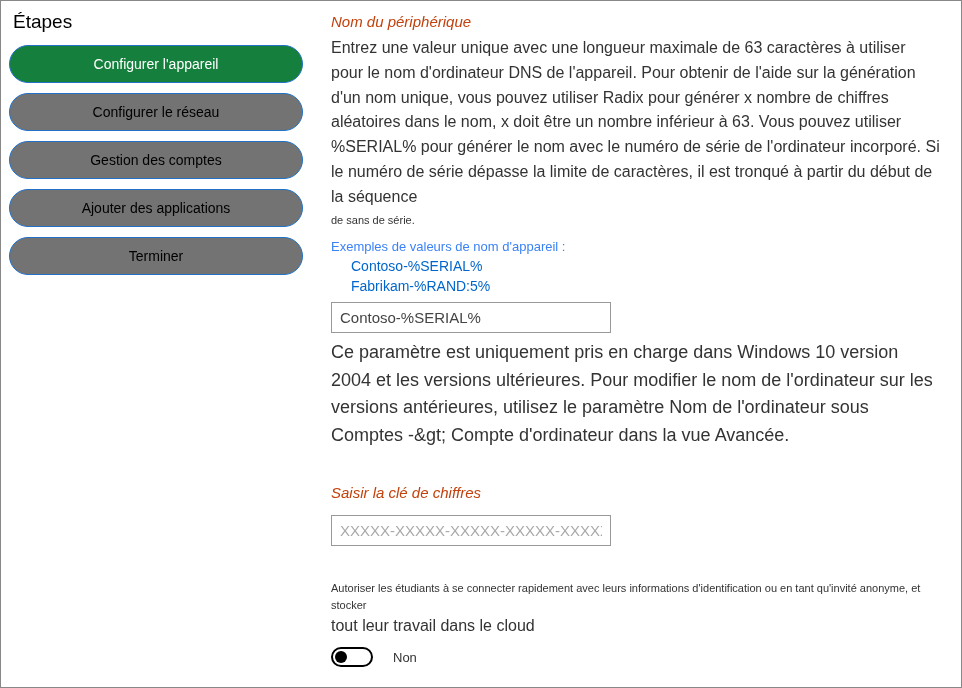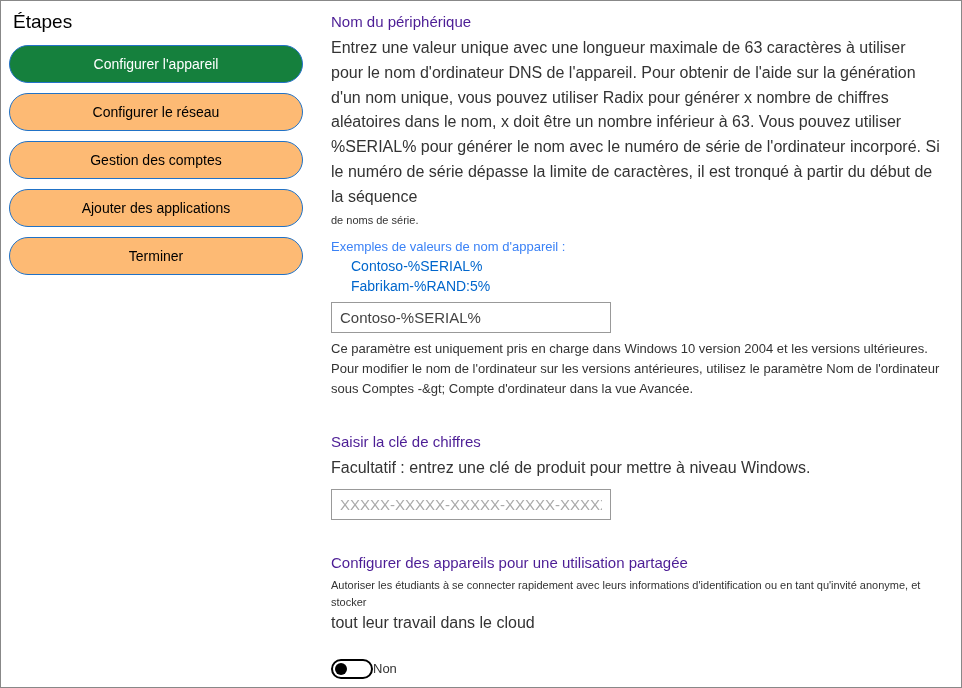--- a/index.html
+++ b/index.html
@@ -28,38 +28,39 @@
     }
     .step {
       display: block;
       width: 100%;
       border: 1.5px solid #2172c6;
       border-radius: 20px;
       padding: 10px 14px;
       margin-bottom: 10px;
       text-align: center;
       font-size: 14px;
-      background: #fdba74;
+      background: #737373;
       color: #000;
       cursor: pointer;
     }
     .step.active {
       background: #15803d;
       color: #fff;
       border-color: #2472c8;
     }
     .main {
       flex: 1;
       padding: 12px 20px 16px 20px;
       overflow-y: auto;
     }
     .section-title {
       font-size: 15px;
-      color: #4c1d95;
+      color: #c2410c;
       margin-bottom: 6px;
+      font-style: italic;
     }
     .small-text {
       font-size: 16px;
       color: #333;
       line-height: 1.55;
     }
     .sub-label {
       font-size: 13px;
       color: #3b82f6;
       margin-top: 10px;
@@ -75,33 +76,33 @@
     .text-input {
       width: 280px;
       padding: 6px 8px;
       font-size: 15px;
       border: 1px solid #999;
       margin-top: 8px;
       color: #444;
     }
     .text-input::placeholder { color: #aaa; }
     .note {
-      font-size: 13px;
+      font-size: 18px;
       color: #333;
       line-height: 1.55;
       margin-top: 6px;
     }
     .section {
       margin-bottom: 34px;
     }
     .toggle-row {
       display: flex;
       align-items: center;
-      gap: 0;
-      margin-top: 23px;
+      gap: 20px;
+      margin-top: 8px;
     }
     .toggle {
       width: 42px;
       height: 20px;
       border: 2px solid #000;
       border-radius: 12px;
       position: relative;
       cursor: pointer;
       background: #fff;
     }
@@ -132,36 +133,34 @@
     <button class="step">Gestion des comptes</button>
     <button class="step">Ajouter des applications</button>
     <button class="step">Terminer</button>
   </div>
 
   <div class="main">
 
     <div class="section">
       <div class="section-title">Nom du périphérique</div>
       <div class="small-text">Entrez une valeur unique avec une longueur maximale de 63 caractères à utiliser pour le nom d'ordinateur DNS de l'appareil. Pour obtenir de l'aide sur la génération d'un nom unique, vous pouvez utiliser Radix pour générer x nombre de chiffres aléatoires dans le nom, x doit être un nombre inférieur à 63. Vous pouvez utiliser %SERIAL% pour générer le nom avec le numéro de série de l'ordinateur incorporé. Si le numéro de série dépasse la limite de caractères, il est tronqué à partir du début de la séquence</div>
-      <div class="small-text tiny" style="margin-top:2px">de noms de série.</div>
+      <div class="small-text tiny" style="margin-top:2px">de sans de série.</div>
       <div class="sub-label">Exemples de valeurs de nom d'appareil :</div>
       <span class="example-link">Contoso-%SERIAL%</span>
       <span class="example-link">Fabrikam-%RAND:5%</span>
       <input type="text" class="text-input" value="Contoso-%SERIAL%" style="">
       <div class="note">Ce paramètre est uniquement pris en charge dans Windows 10 version 2004 et les versions ultérieures. Pour modifier le nom de l'ordinateur sur les versions antérieures, utilisez le paramètre Nom de l'ordinateur sous Comptes -&amp;gt; Compte d'ordinateur dans la vue Avancée.</div>
     </div>
 
     <div class="section">
       <div class="section-title">Saisir la clé de chiffres</div>
-      <div class="small-text">Facultatif : entrez une clé de produit pour mettre à niveau Windows.</div>
       <input type="text" class="text-input" placeholder="XXXXX-XXXXX-XXXXX-XXXXX-XXXXX" style="">
     </div>
 
     <div class="section">
-      <div class="section-title">Configurer des appareils pour une utilisation partagée</div>
       <div class="small-text tiny">Autoriser les étudiants à se connecter rapidement avec leurs informations d'identification ou en tant qu'invité anonyme, et stocker</div>
       <div class="small-text">tout leur travail dans le cloud</div>
       <div class="toggle-row">
         <div class="toggle"></div>
         <div class="toggle-label">Non</div>
       </div>
     </div>
 
     <div class="section" style="margin-bottom:8px">
       <div class="section-title">Supprimer les logiciels préinstallés</div>

